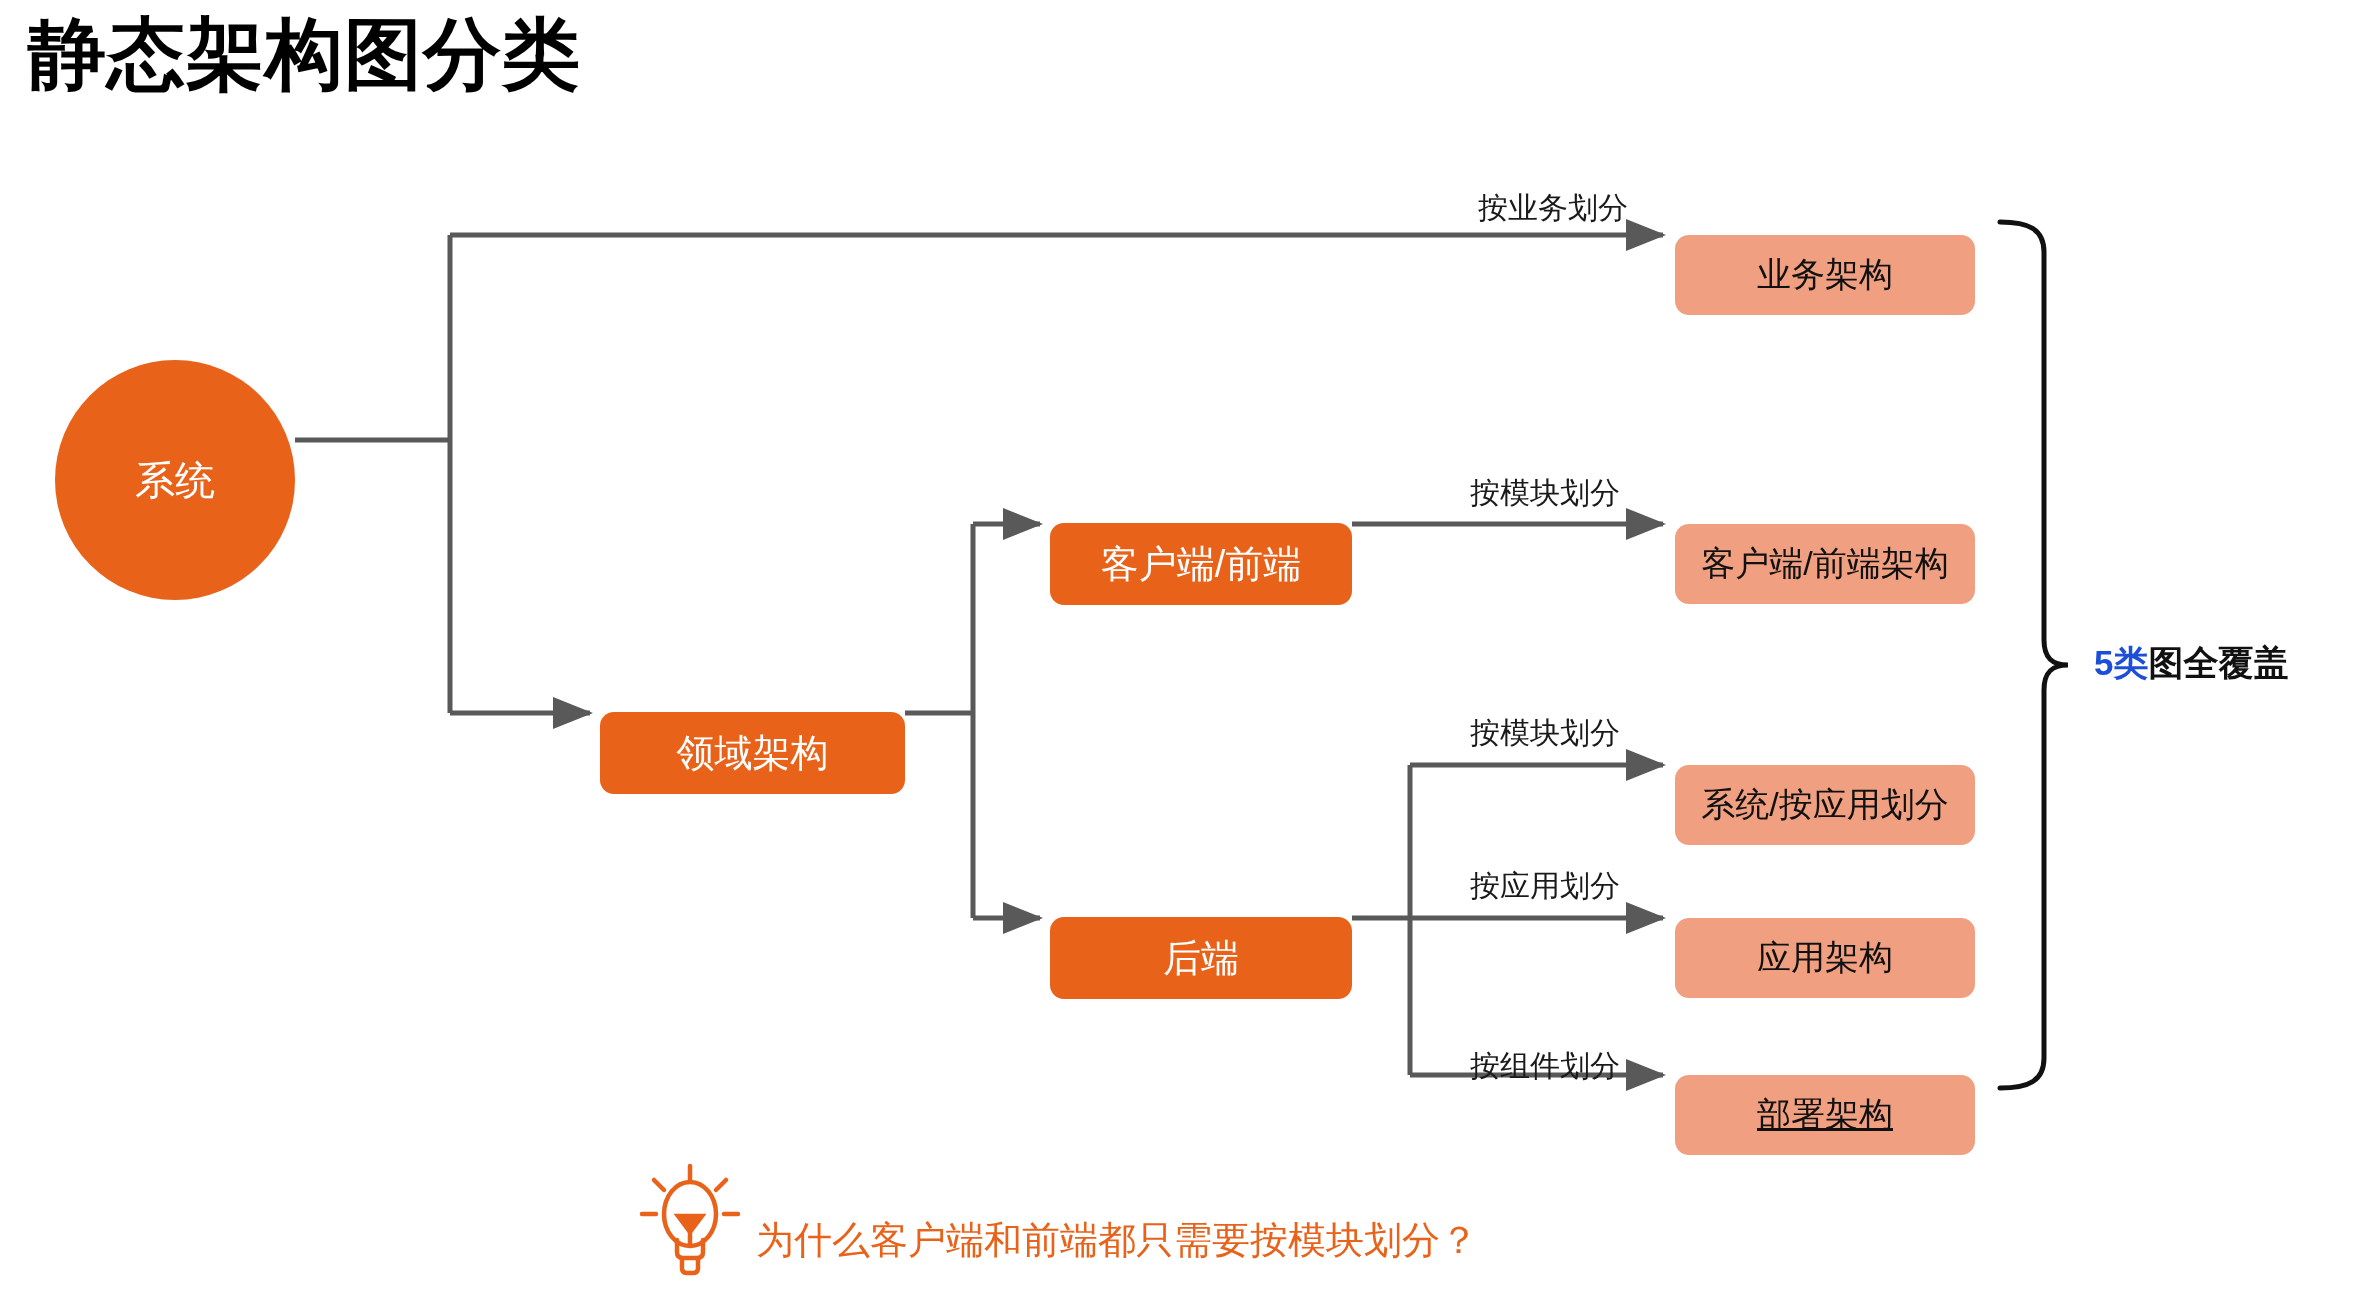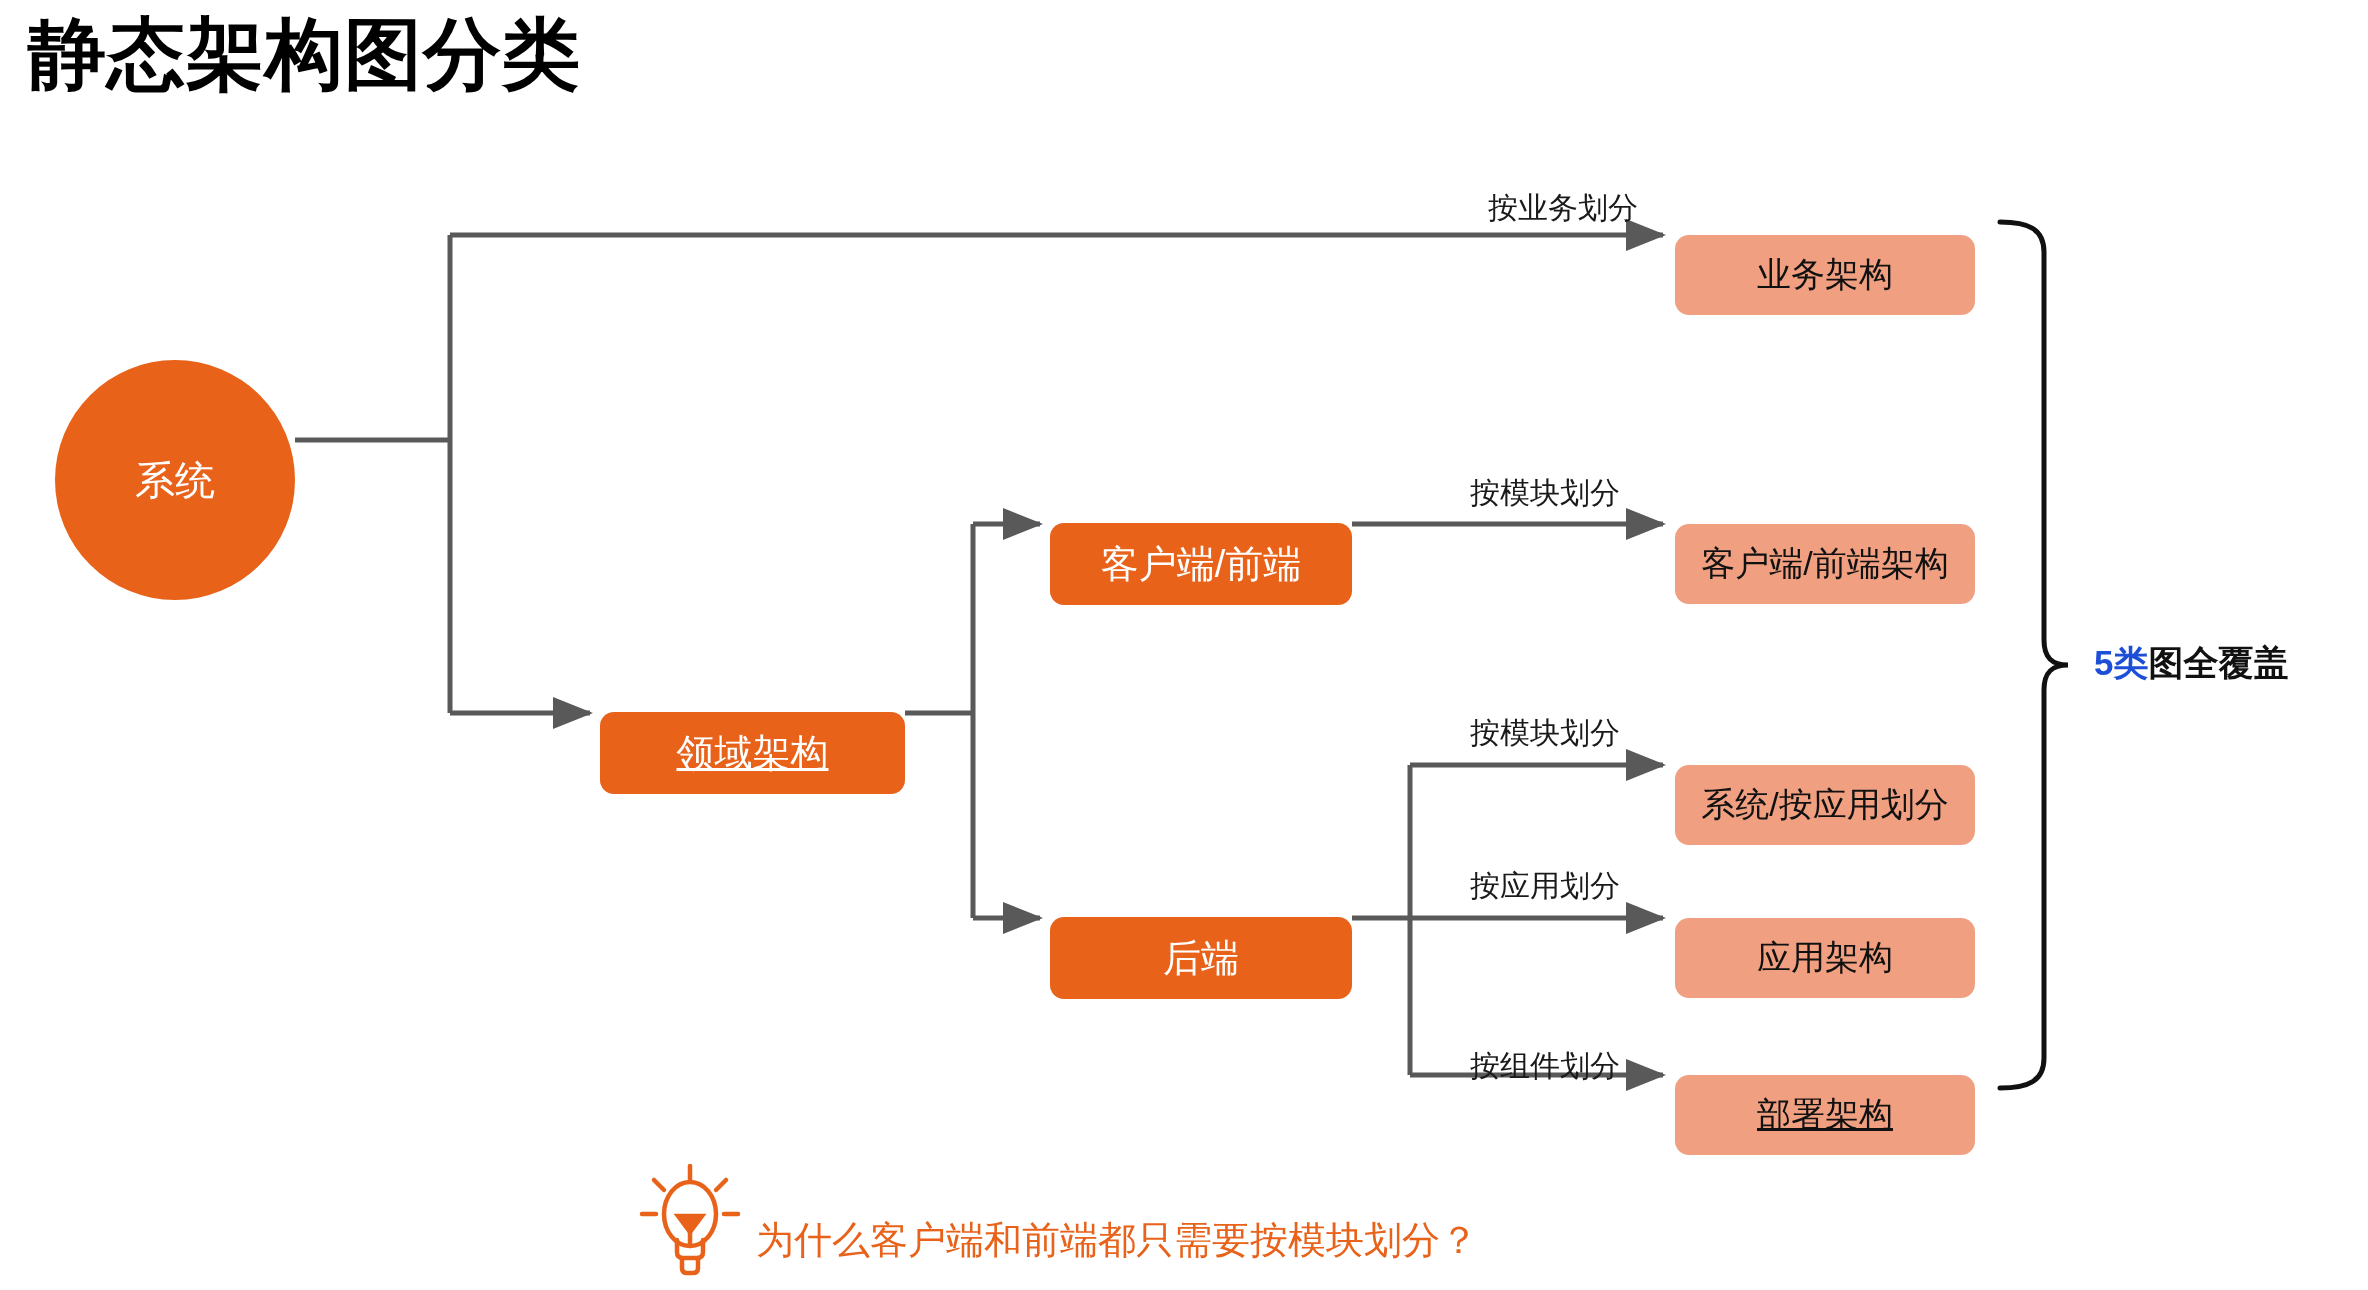--- a/index.html
+++ b/index.html
@@ -138,21 +138,21 @@
              C2044,658 2052,665 2068,665
              C2052,665 2044,672 2044,690
              L2044,1058
              C2044,1080 2030,1088 2000,1088" stroke="#111111" stroke-width="5" fill="none" stroke-linecap="round"></path>
   </svg>
 
   <div class="node node-root" style="left:55px; top:320px; width:240px; height:240px;">
     <span>系统</span>
   </div>
 
-  <div class="node node-mid" style="left:600px; top:672px; width:305px; height:82px;text-decoration:underline;">
+  <div class="node node-mid" style="left:600px; top:672px; width:305px; height:82px;">
     <span>领域架构</span>
   </div>
 
   <div class="node node-mid" style="left:1050px; top:483px; width:302px; height:82px;">
     <span>客户端/前端</span>
   </div>
 
   <div class="node node-mid" style="left:1050px; top:877px; width:302px; height:82px;">
     <span>后端</span>
   </div>
@@ -170,21 +170,21 @@
   </div>
 
   <div class="node node-leaf" style="left:1675px; top:878px; width:300px; height:80px;">
     <span>应用架构</span>
   </div>
 
   <div class="node node-leaf" style="left:1675px; top:1035px; width:300px; height:80px;text-decoration:underline;">
     <span>部署架构</span>
   </div>
 
-  <div class="edge-label" style="left:1478px; top:188px;margin-left:10px;">按业务划分</div>
+  <div class="edge-label" style="left:1478px; top:188px;">按业务划分</div>
 
   <div class="edge-label" style="left:1470px; top:473px;">按模块划分</div>
 
   <div class="edge-label" style="left:1470px; top:713px;">按模块划分</div>
 
   <div class="edge-label" style="left:1470px; top:866px;">按应用划分</div>
 
   <div class="edge-label" style="left:1470px; top:1022px;margin-top:24px;">按组件划分</div>
 
   <div id="summary-note"><span class="hl">5类</span><span>图全覆盖</span></div>

